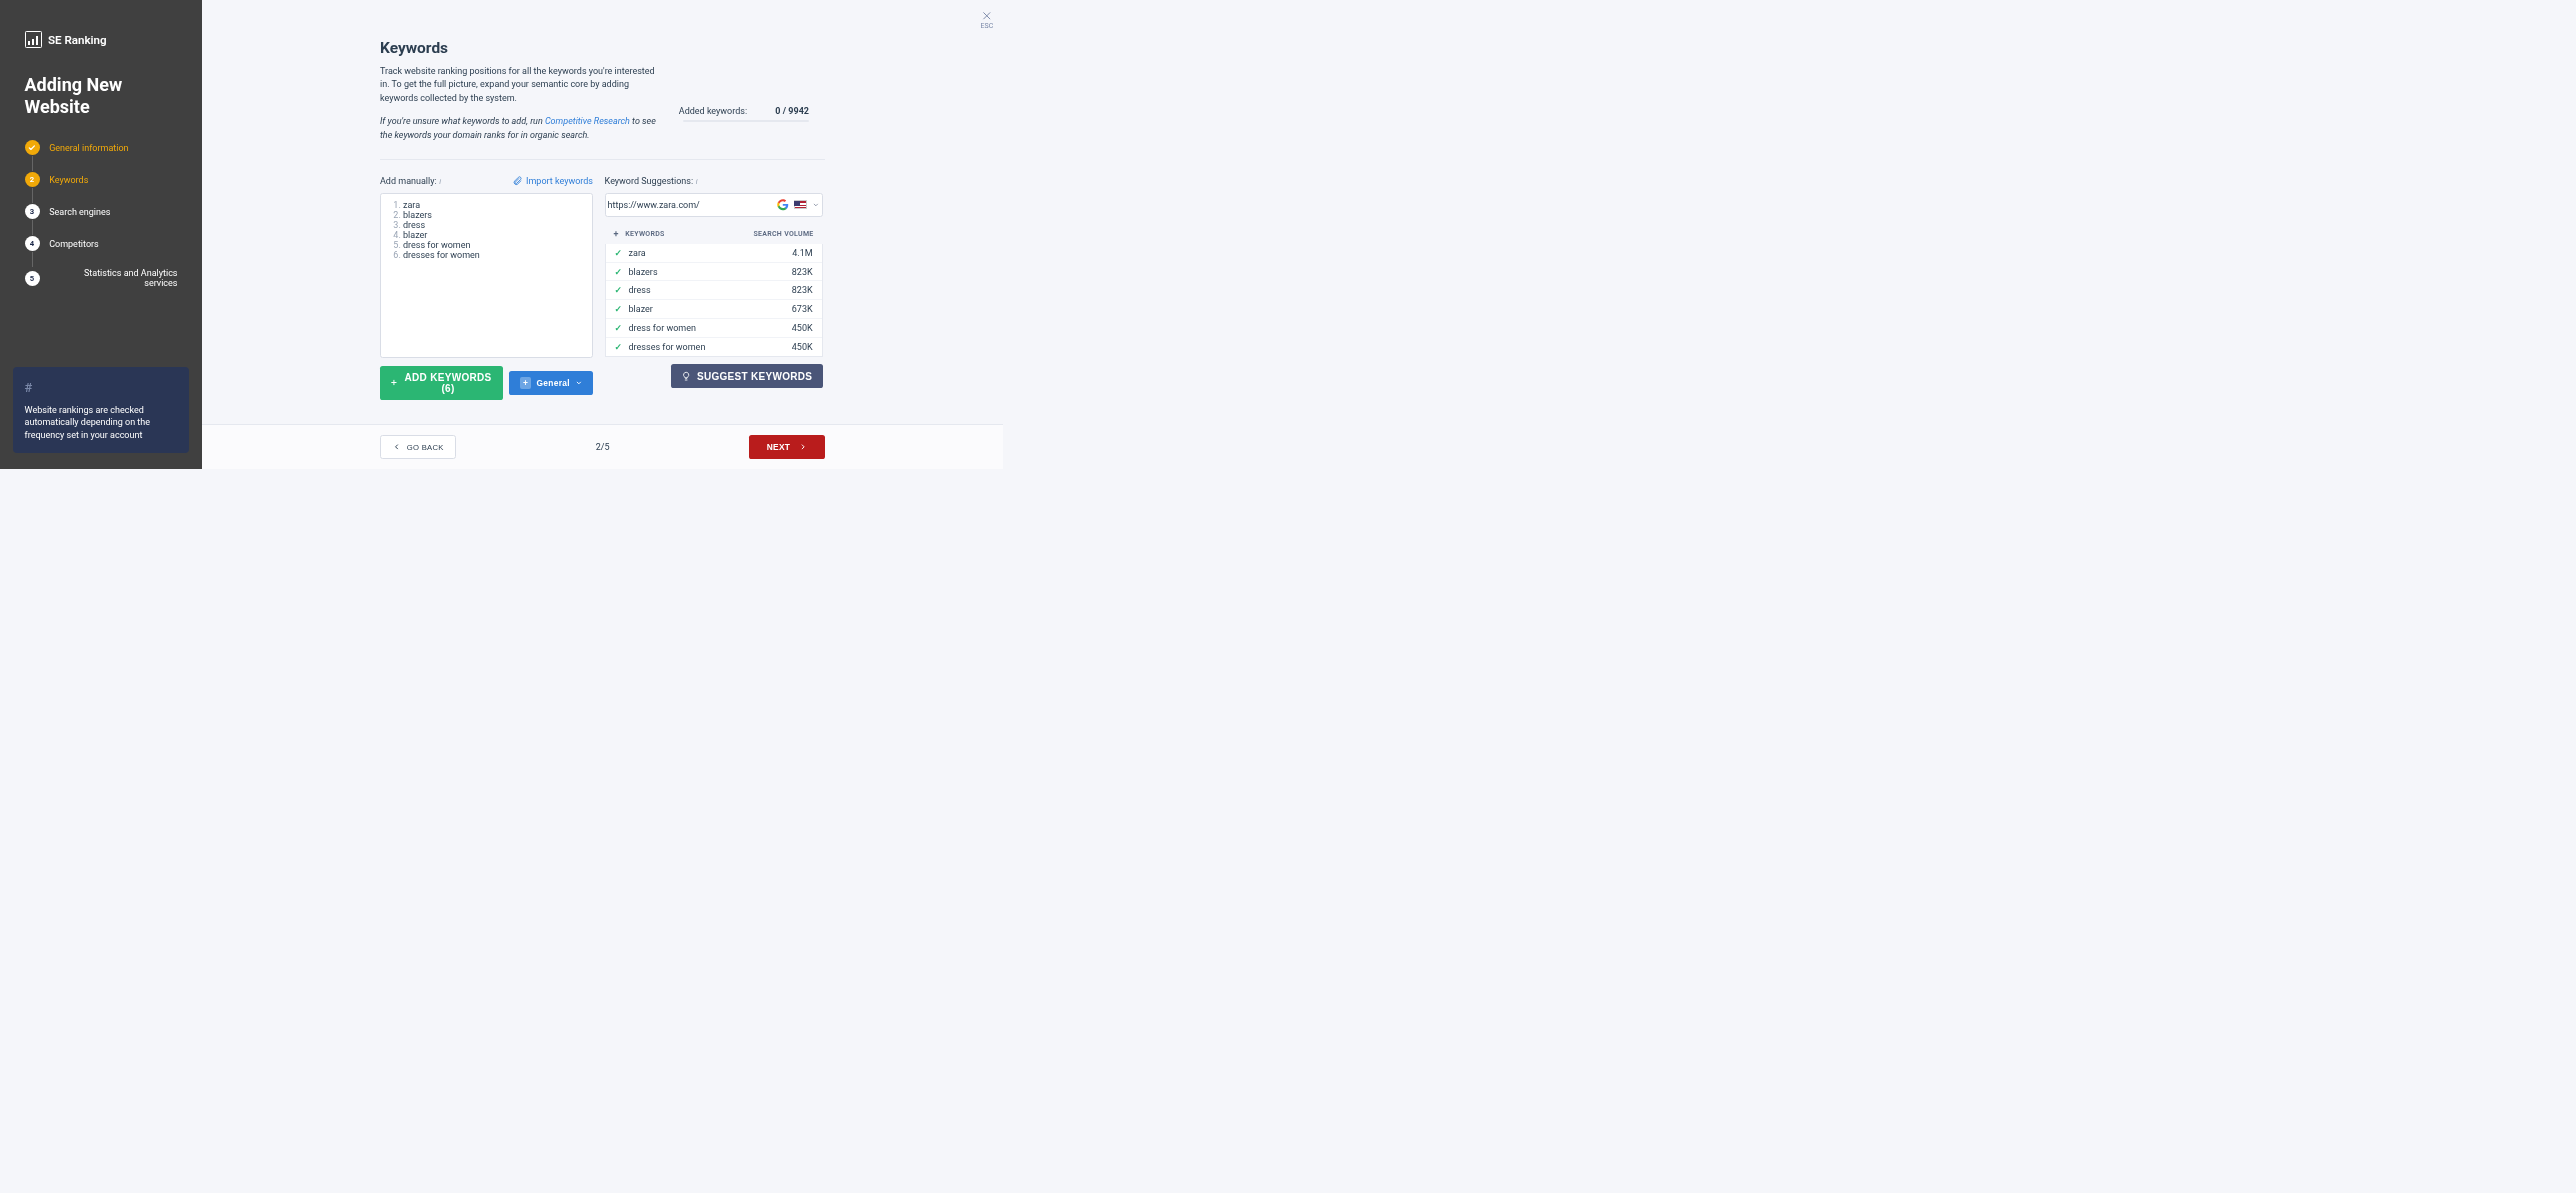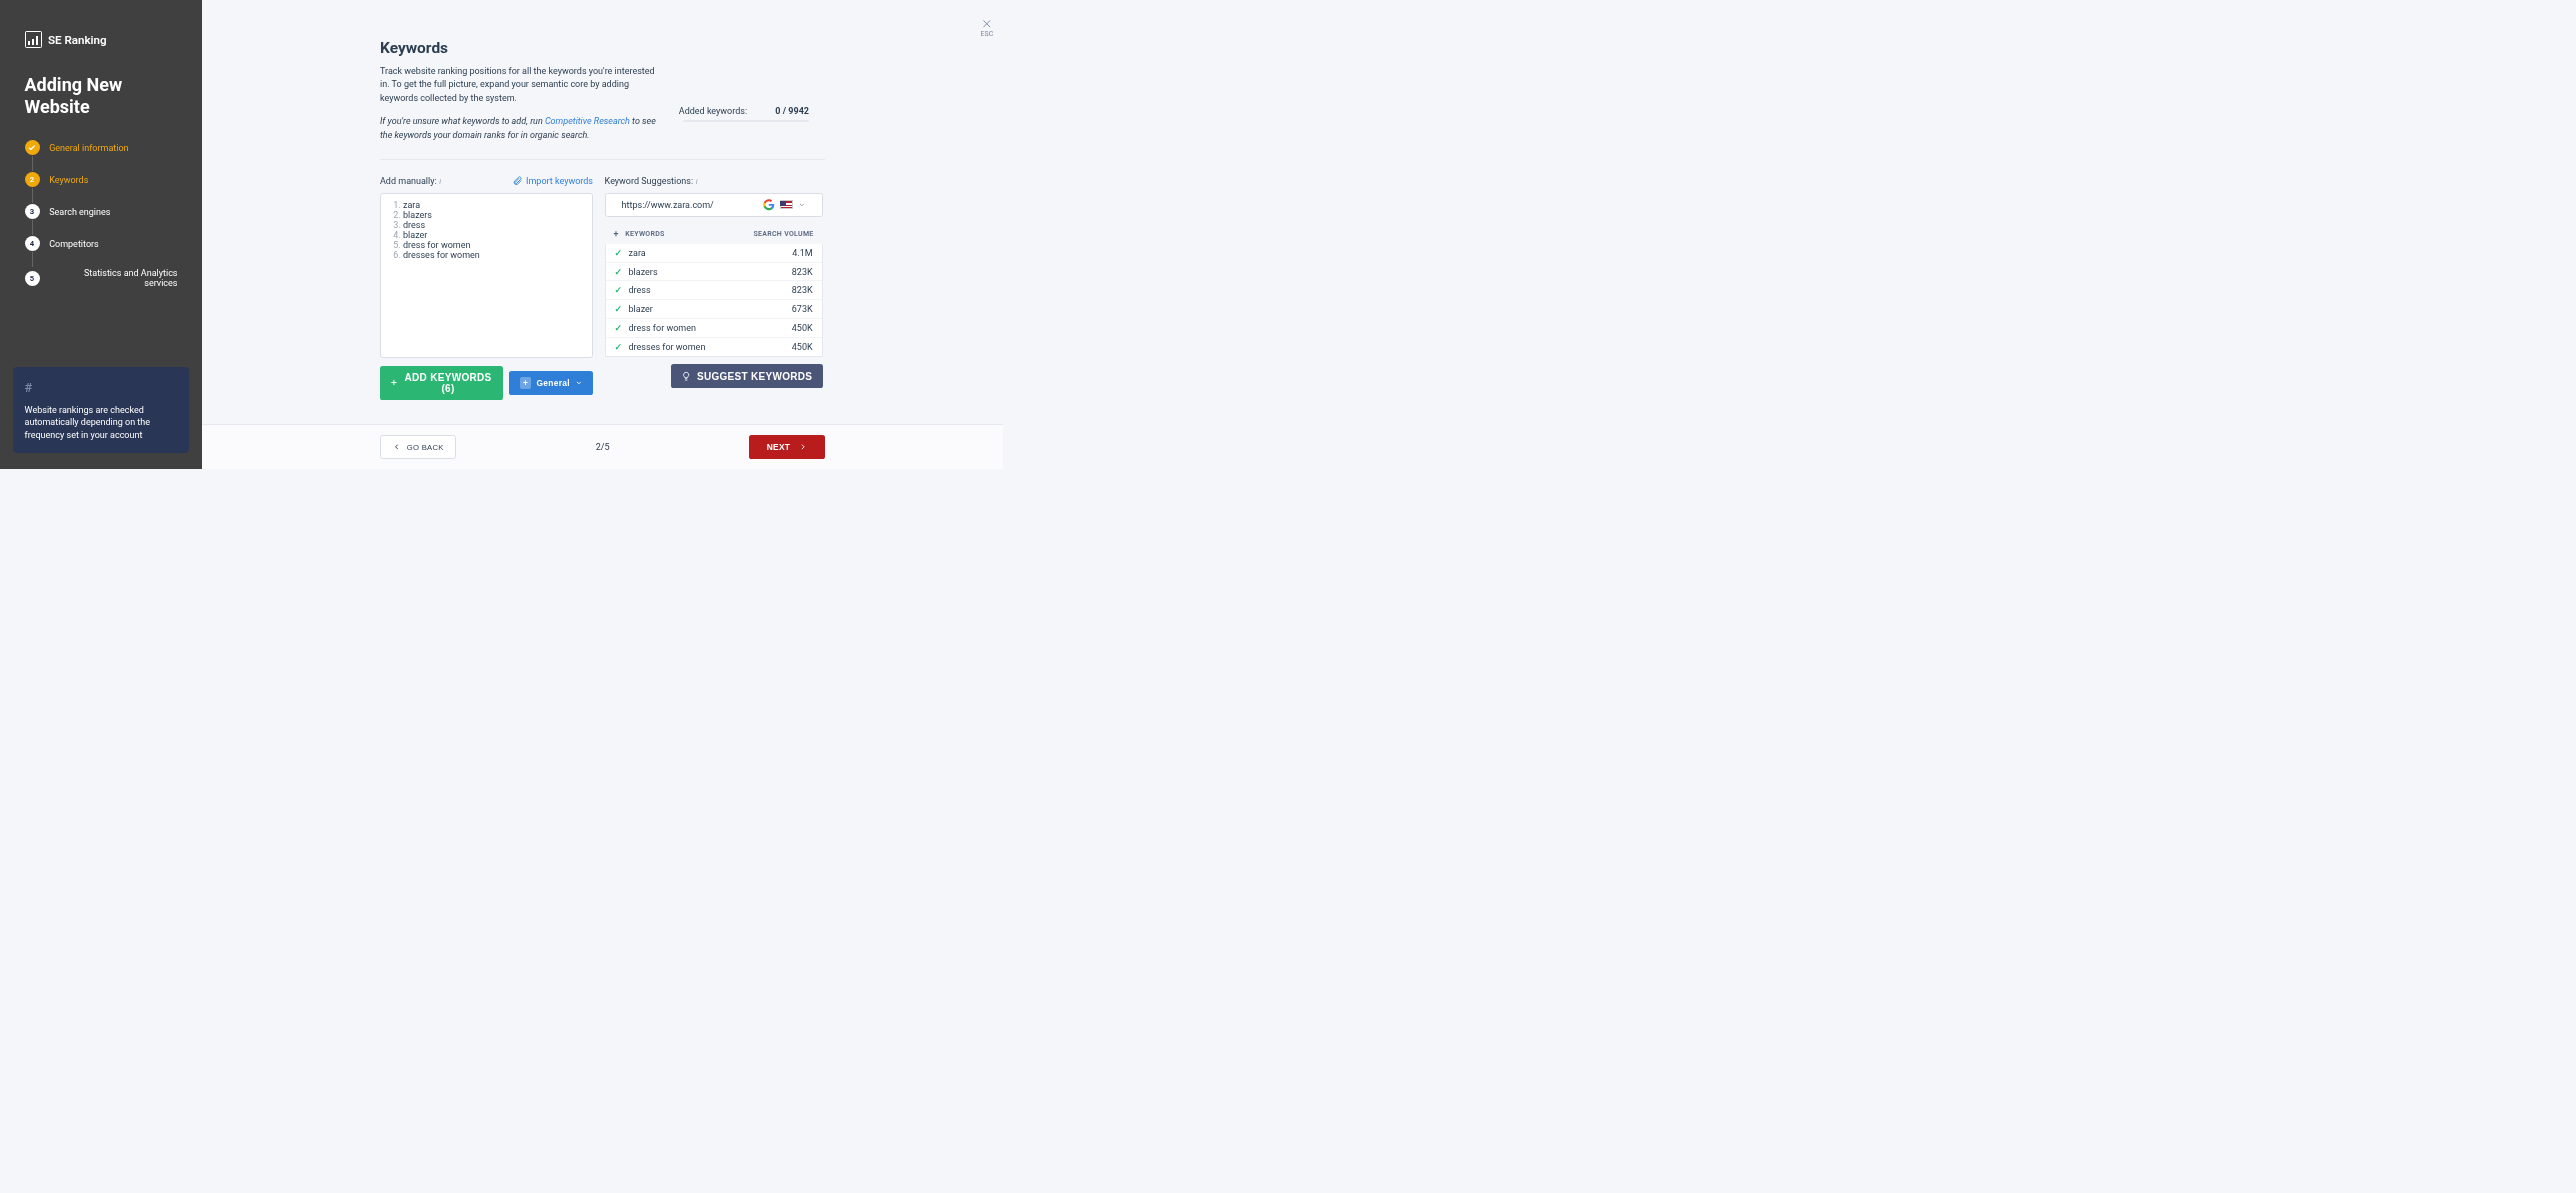--- a/index.html
+++ b/index.html
@@ -31,21 +31,21 @@
 .steps li::after { content: ""; position: absolute; left: 7px; top: 15.5px; width: 1.3px; height: 15.5px; background: rgba(255,255,255,0.2); }
 .steps li:last-child::after { display: none; }
 .step-circle { width: 15px; height: 15px; border-radius: 50%; display: flex; align-items: center; justify-content: center; font-size: 7.7px; font-weight: 700; flex-shrink: 0; }
 .step-done .step-circle { background: #f1a909; color: #fff; }
 .step-active .step-circle { background: #f1a909; color: #fff; }
 .step-pending .step-circle { background: #fff; color: #1e2a4a; }
 .step-label { font-size: 9px; text-align: right; }
 .step-done .step-label, .step-active .step-label { color: #f1a909; }
 .info-box { position: absolute; bottom: 16px; left: 13px; right: 13px; background: #2a3655; border-radius: 3.9px; padding: 11.6px 11.6px; font-size: 9px; line-height: 1.4; }
 .info-box .hash { font-size: 13px; color: #7a88a8; margin-bottom: 6.4px; display: block; font-weight: 600; }
-.close-btn { position: absolute; top: 18px; right: 9.7px; text-align: center; color: #7a88a8; font-size: 7px; cursor: pointer; }
+.close-btn { position: absolute; top: 10px; right: 9.7px; text-align: center; color: #7a88a8; font-size: 7px; cursor: pointer; }
 .close-btn svg { display: block; }
 .main { flex: 1; display: flex; flex-direction: column; overflow: hidden; }
 .content { flex: 1; overflow-y: auto; padding: 39px 0 0 0; }
 .container { width: 445px; margin: 0 auto; position: relative; }
 .page-title { font-size: 15.5px; font-weight: 700; color: #2c3e50; margin-bottom: 7.7px; }
 .desc { font-size: 9px; color: #2c3e50; line-height: 1.5; margin-right: 168px; margin-bottom: 10.3px; }
 .hint { font-size: 9px; font-style: italic; color: #2c3e50; line-height: 1.45; margin-right: 168px; }
 .hint a { color: #2f7ed8; text-decoration: none; }
 .added-box { position: absolute; right: 16px; top: 67px; font-size: 9px; text-align: right; }
 .added-box .count { font-weight: 700; margin-left: 26px; }
@@ -53,21 +53,21 @@
 .divider { height: 0.6px; background: #e5e8ef; margin: 17px 0; }
 .row { display: flex; gap: 11.6px; }
 .col-left { width: 213px; flex-shrink: 0; }
 .col-right { width: 218px; flex-shrink: 0; }
 .label-row { display: flex; align-items: center; margin-bottom: 6.4px; font-size: 9px; }
 .label-row .info-i { font-style: italic; color: #9aa5b5; margin-left: 2.6px; font-size: 7.7px; }
 .import-link { margin-left: auto; color: #2f7ed8; display: flex; align-items: center; gap: 3.9px; cursor: pointer; }
 .textarea-box { border: 0.6px solid #d9dde6; background: #fff; border-radius: 2.6px; height: 165px; padding: 6.4px 9px; font-size: 9px; color: #2c3e50; }
 .textarea-box ol { list-style: decimal; padding-left: 13px; }
 .textarea-box li::marker { color: #9aa5b5; }
-.url-input { display: flex; align-items: center; border: 0.6px solid #d9dde6; background: #fff; border-radius: 2.6px; height: 24.5px; padding: 0 16px; gap: 5.2px; margin-bottom: 6.4px; }
+.url-input { display: flex; align-items: center; border: 0.6px solid #d9dde6; background: #fff; border-radius: 2.6px; height: 24.5px; padding: 0 2px; gap: 5.2px; margin-bottom: 6.4px; }
 .url-input span.url { flex: 1; font-size: 9px; color: #2c3e50; }
 .flag-us { width: 13px; height: 9px; background: linear-gradient(#b22234 10%, #fff 10%, #fff 20%, #b22234 20%, #b22234 30%, #fff 30%, #fff 40%, #b22234 40%, #b22234 50%, #fff 50%, #fff 60%, #b22234 60%, #b22234 70%, #fff 70%, #fff 80%, #b22234 80%); position: relative; border: 0.6px solid #ccc; }
 .flag-us::before { content:""; position:absolute; top:-0.6px; left:-0.6px; width:5.8px; height:5.2px; background:#3c3b6e; }
 .sugg-header { display: flex; align-items: center; background: #f5f6fa; border-radius: 2.6px 2.6px 0 0; padding: 5.2px 9px; font-size: 7px; letter-spacing: 0.3px; color: #5a6880; font-weight: 600; }
 .sugg-header .plus { margin-right: 6.4px; font-size: 9px; }
 .sugg-list { background: #fff; border: 0.6px solid #e5e8ef; border-top: none; max-height: 116px; overflow-y: auto; }
 .sugg-row { display: flex; align-items: center; padding: 3.9px 9px; font-size: 9px; border-bottom: 0.6px solid #f1f3f7; }
 .sugg-row:last-child { border-bottom: none; }
 .sugg-row .chk { color: #2bb673; margin-right: 6.4px; font-weight: 700; }
 .sugg-row .vol { margin-left: auto; color: #2c3e50; }

